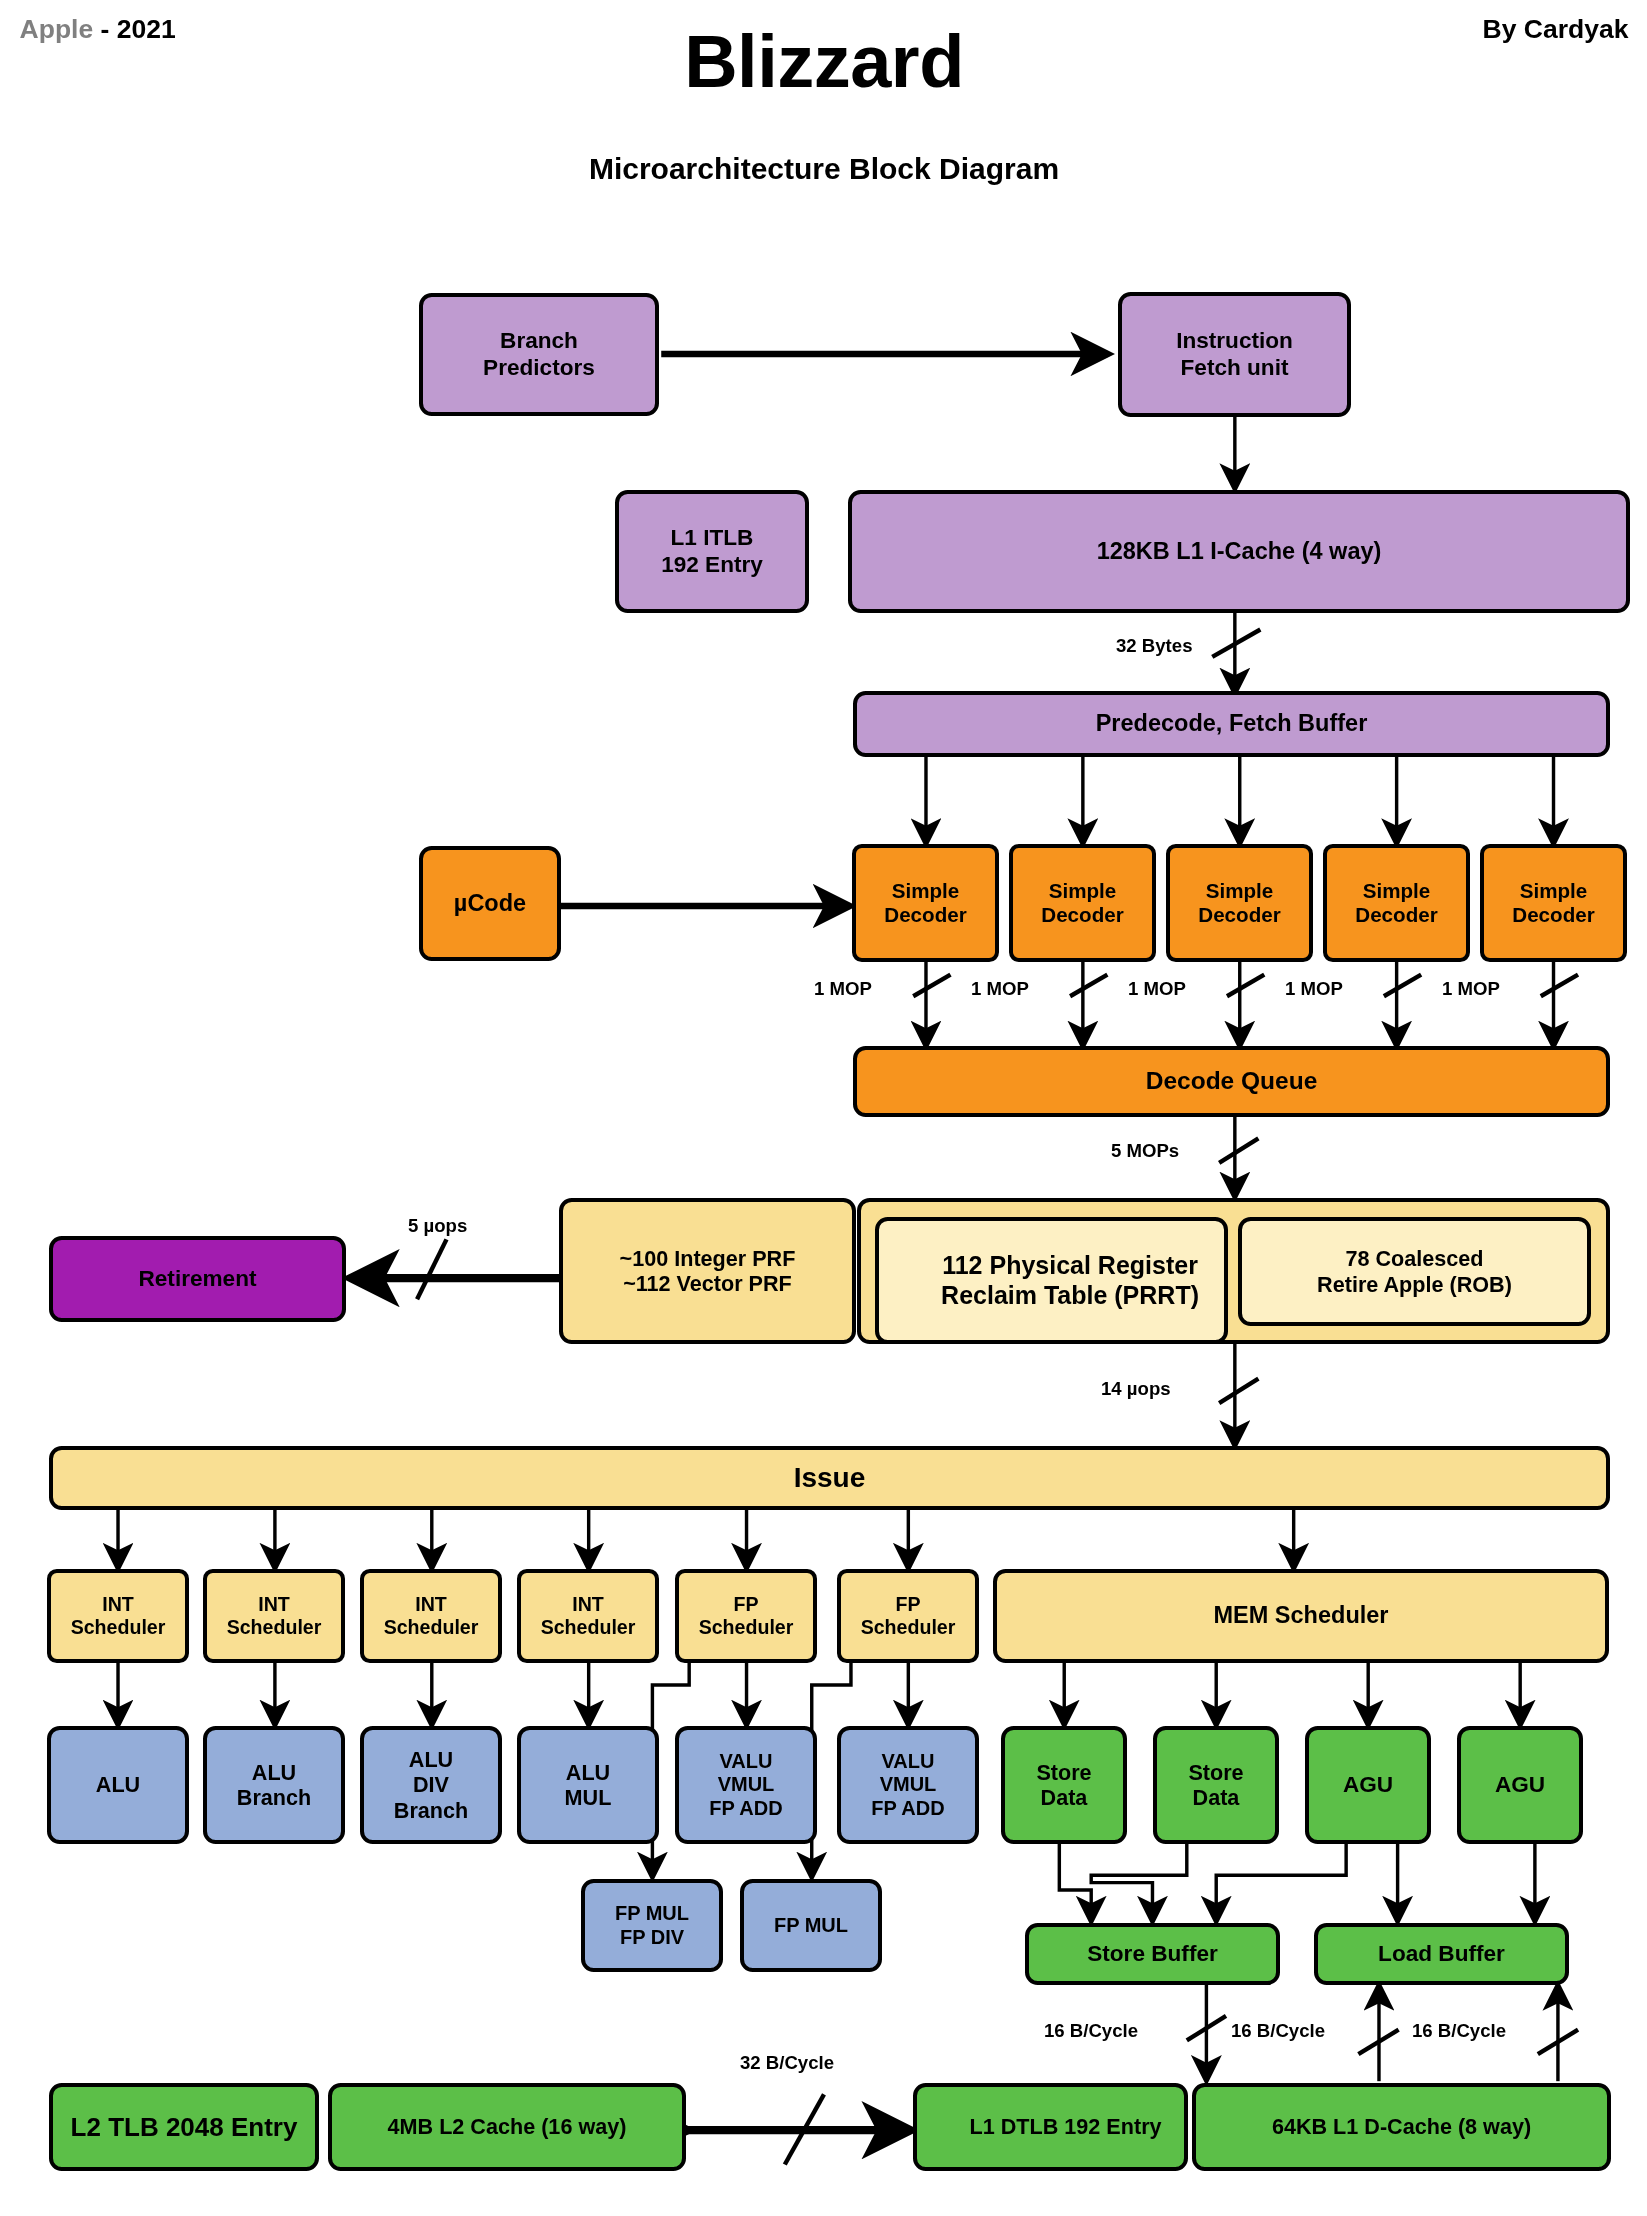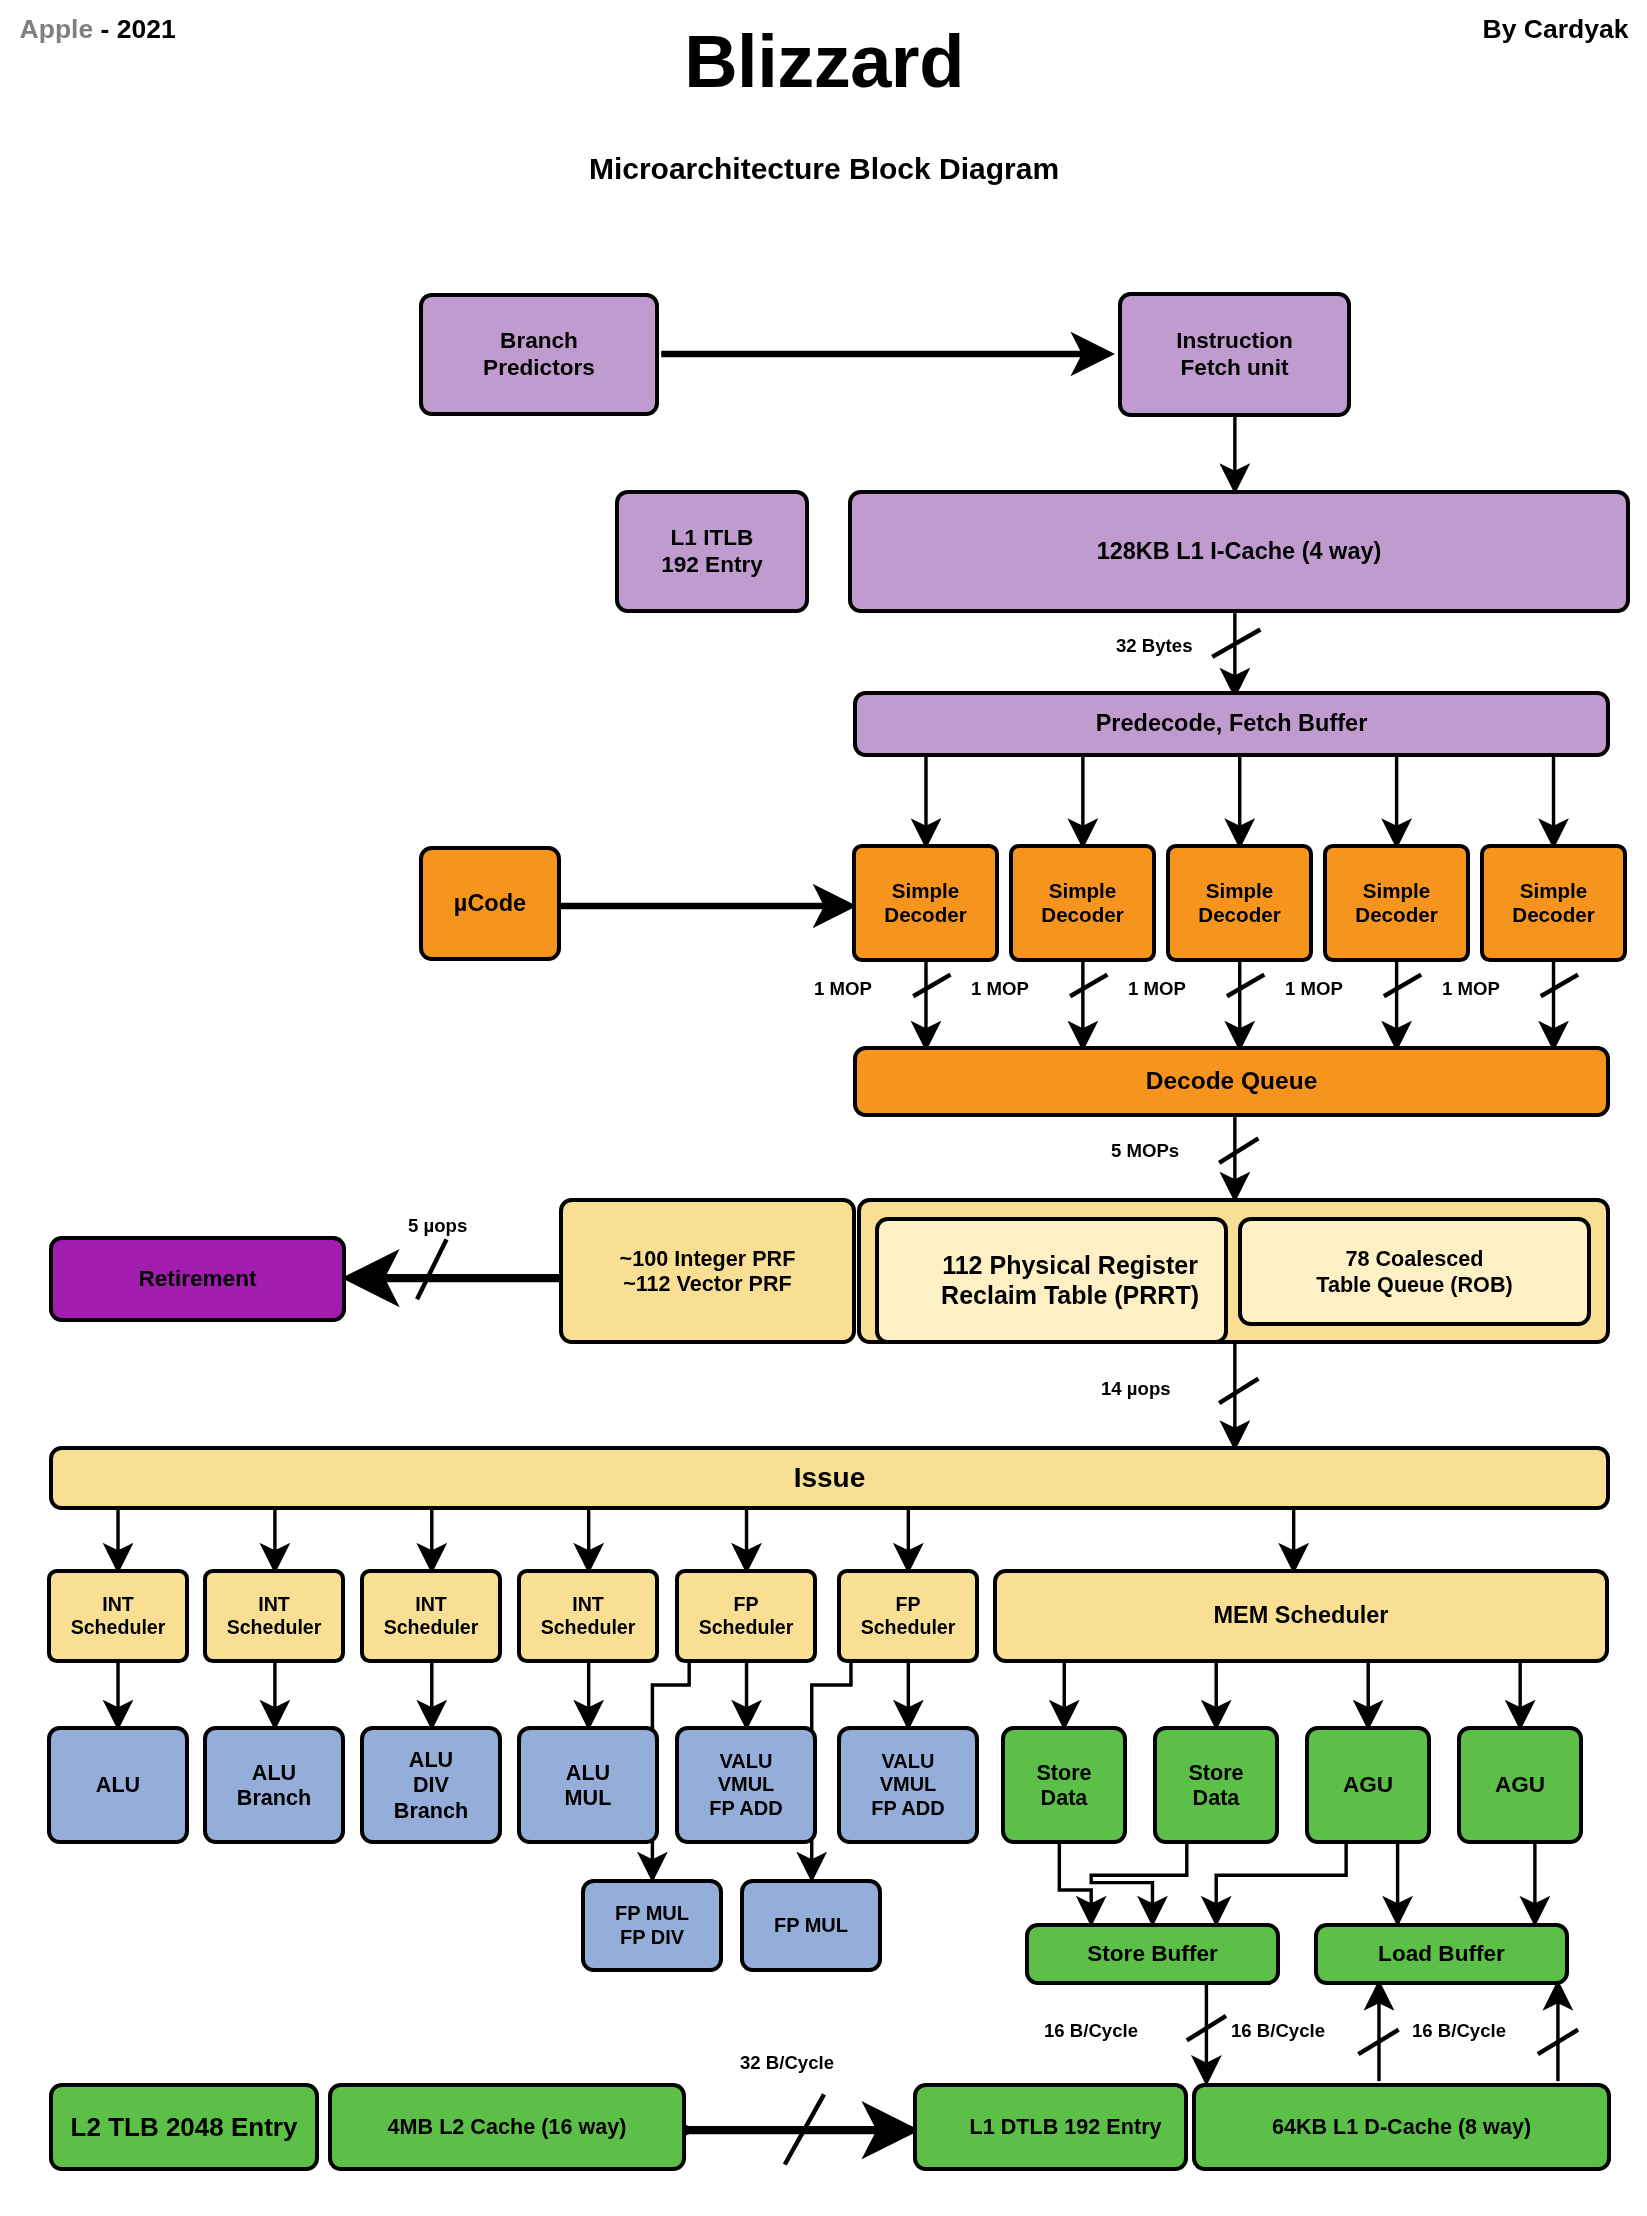--- a/index.html
+++ b/index.html
@@ -204,21 +204,21 @@
 <div class="blk yellow-lt" style="left:875px;top:1217px;width:353px;height:127px;font-size:25px;padding-left:40px;">
   <div>
     <div>112 Physical Register</div>
     <div>Reclaim Table (PRRT)</div>
   </div>
 </div>
 
 <div class="blk yellow-lt" style="left:1238px;top:1217px;width:353px;height:109px;font-size:21.6px;">
   <div>
     <div>78 Coalesced</div>
-    <div>Table Queue (ROB)</div>
+    <div>Retire Apple (ROB)</div>
   </div>
 </div>
 
 <div class="blk gray" style="left:49px;top:1236px;width:297px;height:86px;font-size:22.6px;">Retirement</div>
 
 <div class="blk yellow" style="left:49px;top:1446px;width:1561px;height:64px;font-size:28px;">Issue</div>
 
 <div class="blk yellow sq" style="left:47px;top:1569px;width:142px;height:94px;font-size:19.6px;">
   <div>
       <div>INT</div>

